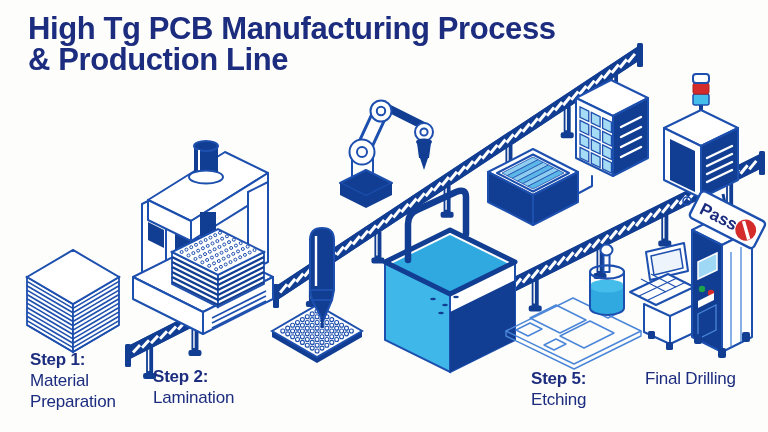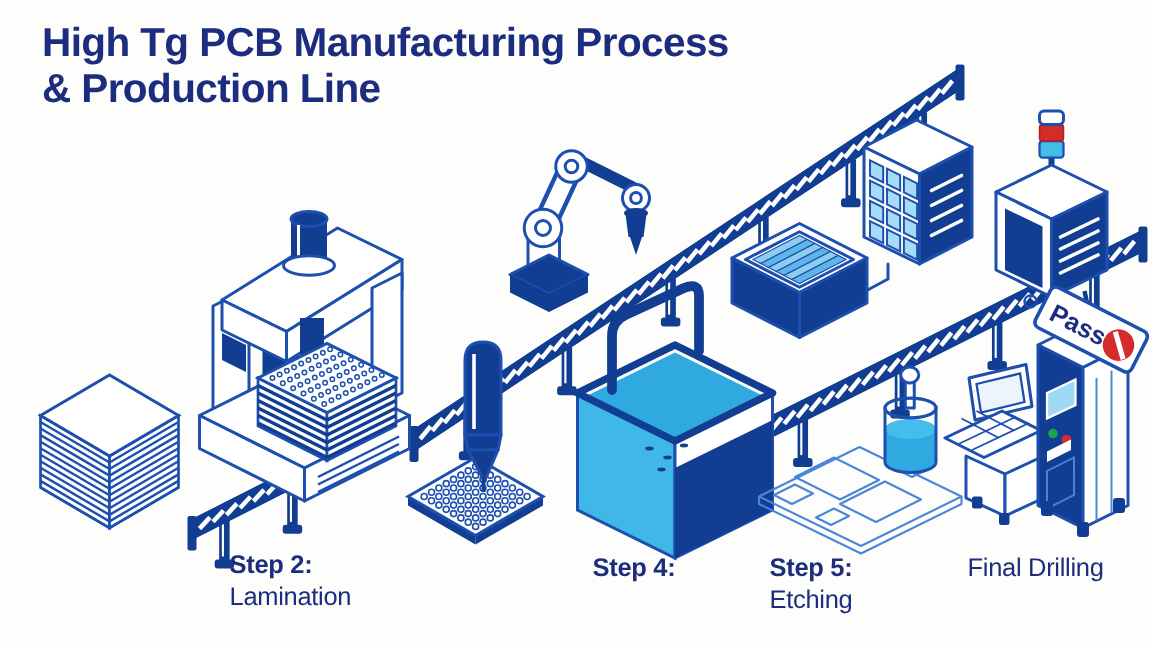--- a/index.html
+++ b/index.html
@@ -1,19 +1,19 @@
 <!DOCTYPE html>
 <html><head>
 <meta charset="utf-8">
 <style>
   html,body{margin:0;padding:0;background:#fff;}
   #stage{position:relative;width:768px;height:432px;background:#fdfdfc;overflow:hidden;
          font-family:"Liberation Sans",sans-serif;}
   #art{position:absolute;left:0;top:0;width:768px;height:432px;}
-  .title{position:absolute;left:28px;top:13px;color:#1c2c7e;font-size:27px;font-weight:700;
+  .title{position:absolute;left:28px;top:13px;color:#1c2c7e;font-size:31px;font-weight:700;
          line-height:31px;letter-spacing:-0.4px;white-space:nowrap;}
   .step{position:absolute;color:#1c2c7e;font-size:17px;line-height:21px;letter-spacing:-0.2px;}
   .step .lbl{font-weight:700;display:block;}
   .step .cap{font-weight:400;display:block;white-space:pre-line;}
   
   svg .w{fill:#ffffff;stroke:#1d4fae;stroke-width:2;stroke-linejoin:round;}
   svg .n{fill:#113e92;stroke:none;}
   svg .nb{fill:#113e92;stroke:#1d4fae;stroke-width:2;stroke-linejoin:round;}
   svg .ln{stroke:#1d4fae;fill:none;stroke-width:2;stroke-linejoin:round;stroke-linecap:round;}
   svg .thin{stroke:#4a86d8;fill:none;stroke-width:1.4;stroke-linejoin:round;}
@@ -529,28 +529,32 @@
       <line x1="51" y1="-9" x2="64" y2="5" stroke="#ffffff" stroke-width="3.4"></line>
     </g>
   </g>
 </svg>
 
 <div class="title">
   <span style="display:block">High Tg PCB Manufacturing Process</span>
   <span style="display:block">&amp; Production Line</span>
 </div>
 
+<div class="step" style="left:30px;top:349px;">
+  <span class="lbl">Step 1:</span>
+  <span class="cap">Material
+Preparation</span>
+</div>
 <div class="step" style="left:153px;top:366px;">
   <span class="lbl">Step 2:</span>
   <span class="cap">Lamination</span>
 </div>
 <div class="step" style="left:395px;top:368px;">
-  <span class="lbl">Step 4:</span>
-</div>
-<div class="step" style="left:513px;top:368px;">
+</div>
+<div class="step" style="left:531px;top:368px;">
   <span class="lbl">Step 5:</span>
   <span class="cap">Etching</span>
 </div>
 <div class="step" style="left:645px;top:368px;">
   <span class="cap">Final Drilling</span>
 </div>
 
 </div>
 
 </body></html>

